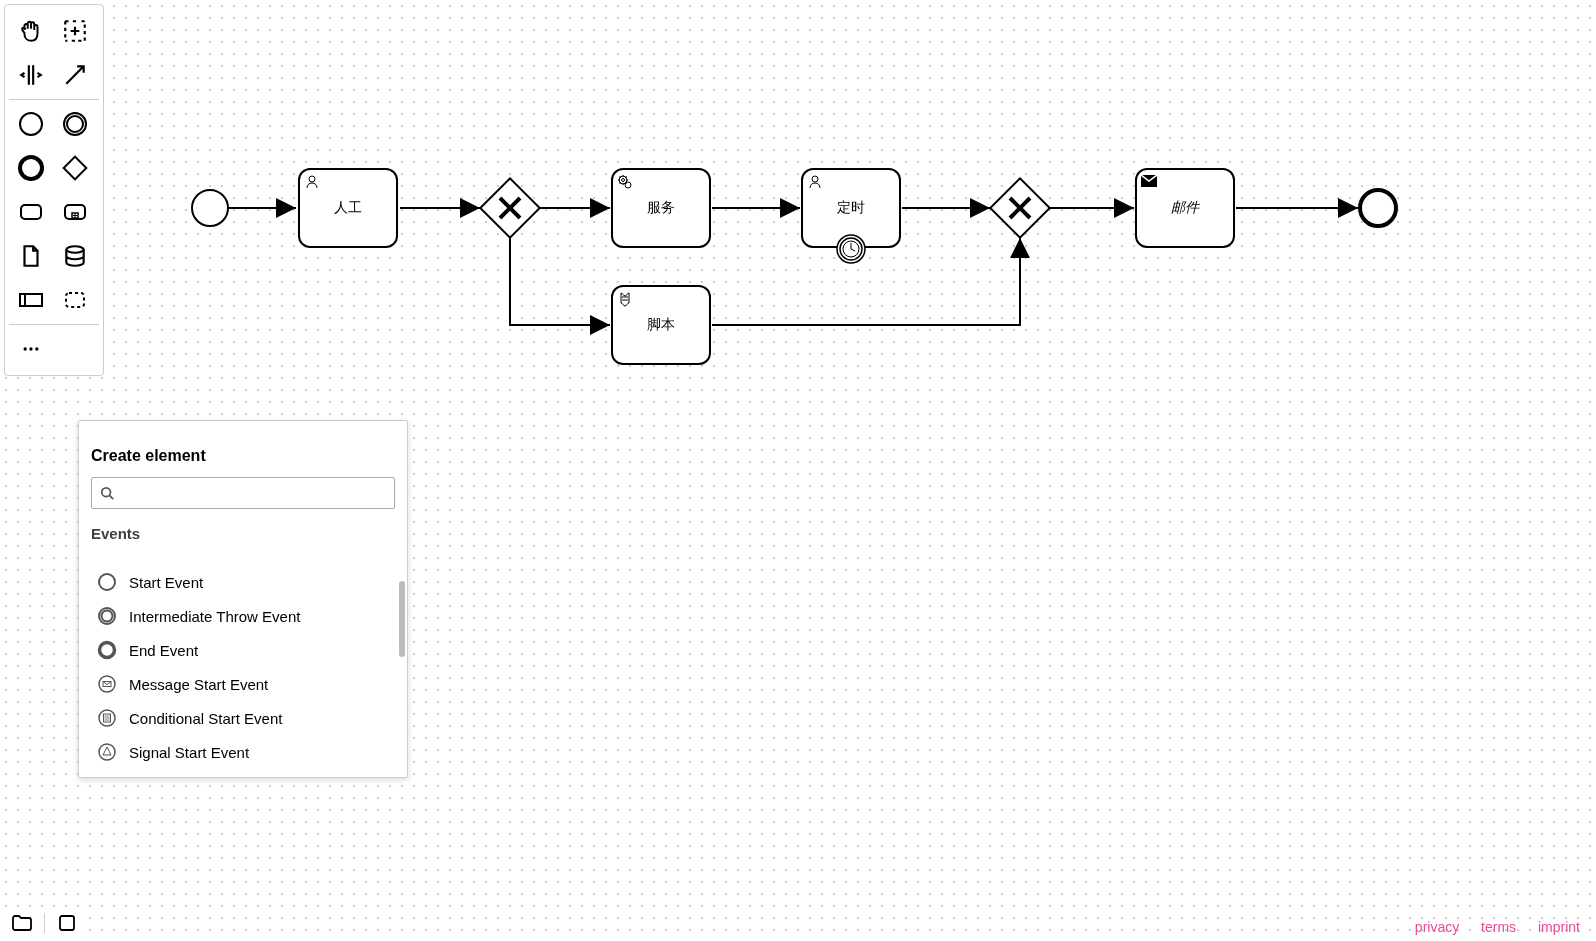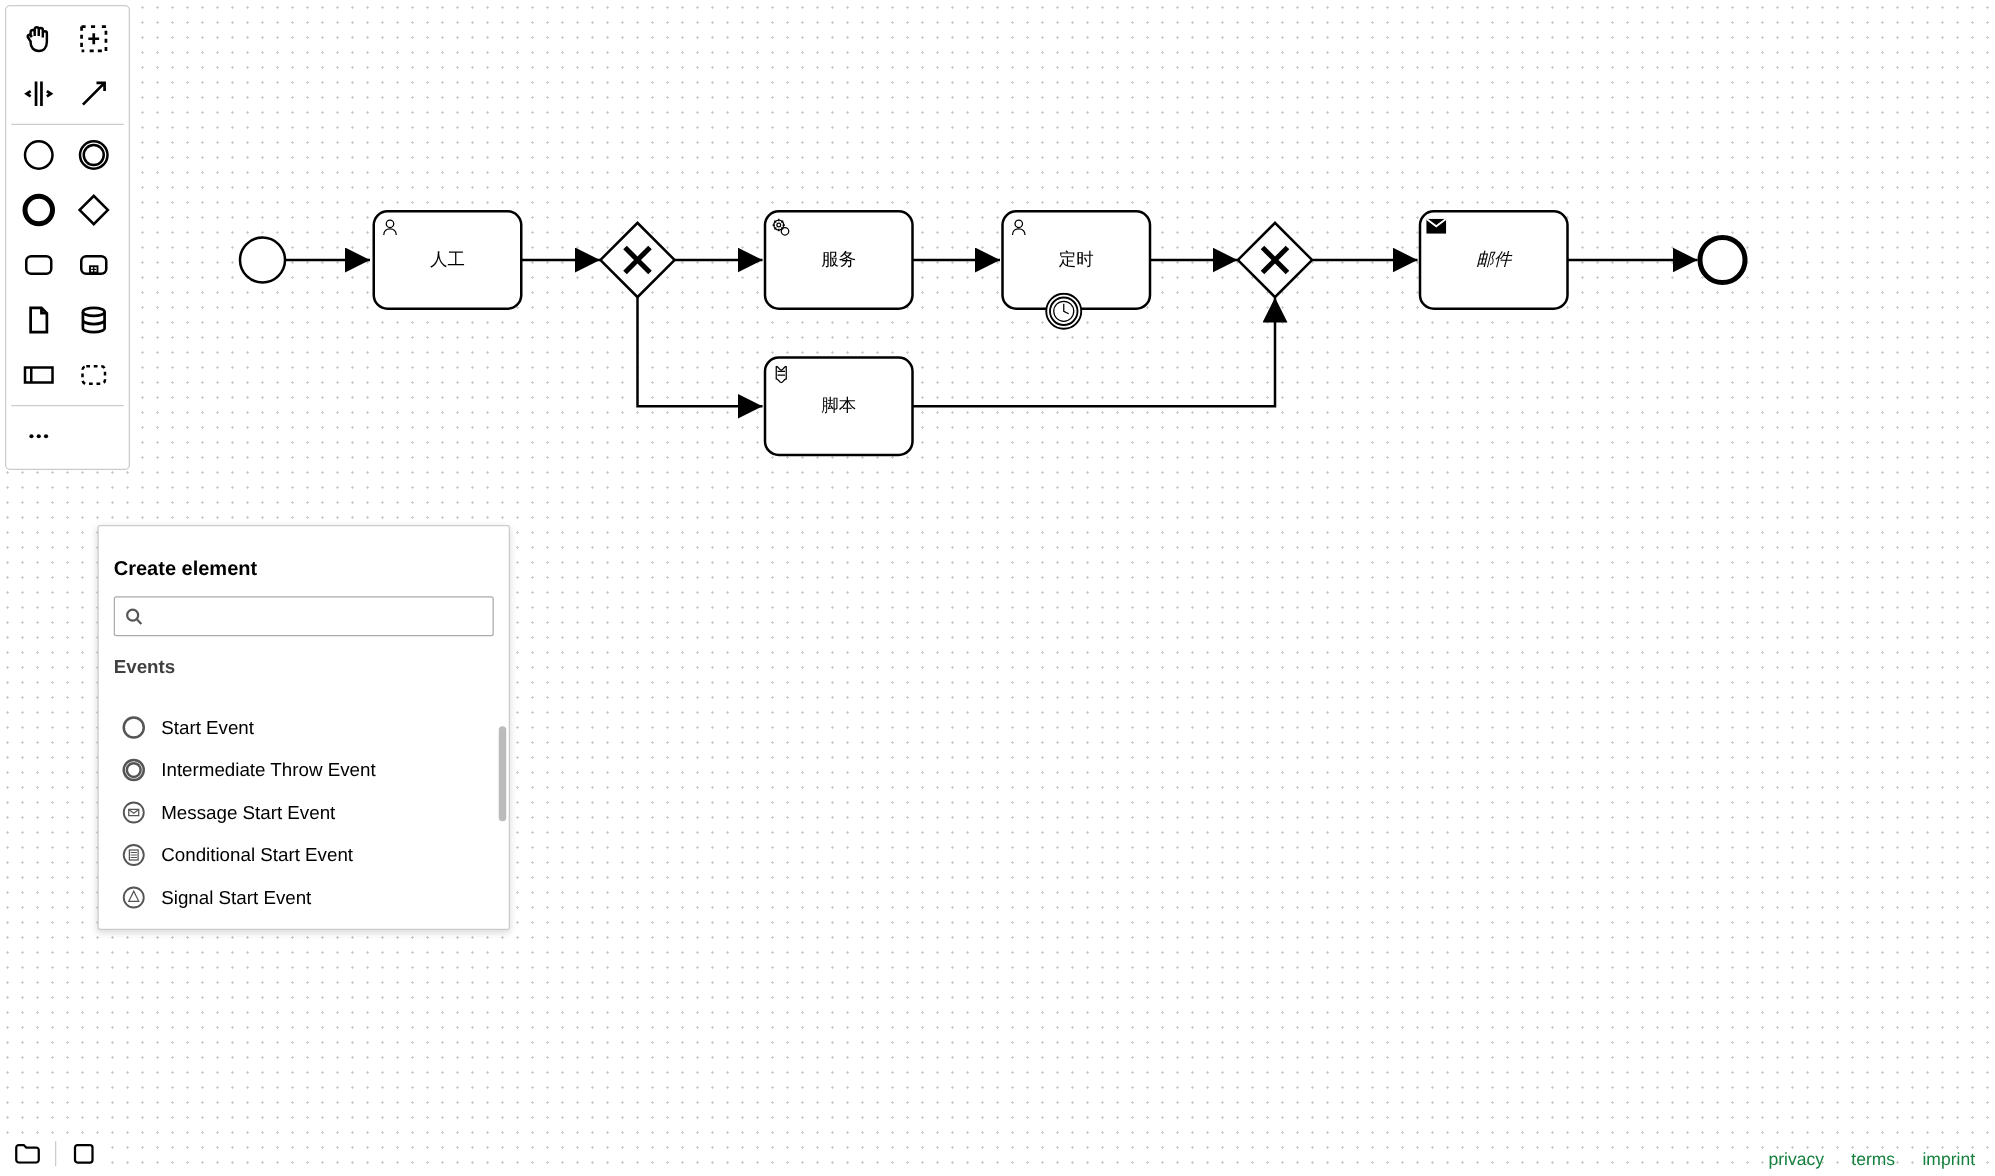--- a/index.html
+++ b/index.html
@@ -53,33 +53,33 @@
 }
 .popup-search input { border:none; outline:none; flex:1; font-size:14px; margin-left:8px;}
 .popup-group { color:#404040; font-weight:bold; font-size:15px; margin-bottom:23px;}
 .popup-item { display:flex; align-items:center; height:34px; cursor:pointer; padding-left:6px;}
 .popup-item svg { margin-right:12px; flex-shrink:0;}
 .popup-scroll-thumb { position:absolute; right:2px; top:160px; width:6px; height:76px; background:#bbb; border-radius:3px;}
 
 
 .task {
   position:absolute;
-  width:120px; height:80px;
+  width:100px; height:80px;
   background:#fff;
   border:2px solid #000;
   border-radius:12px;
   display:flex; align-items:center; justify-content:center;
   font-size:14px;
 }
 .task .corner-icon { position:absolute; top:4px; left:4px; }
 
 
 .footer {
   position:absolute; bottom:6px; right:16px;
-  font-size:14px; color:#15803d;
+  font-size:14px; color:#ec4899;
 }
 .footer span { margin-left:18px; cursor:pointer;}
 
 
 .bottom-bar {
   position:absolute; bottom:4px; left:4px;
   display:flex; align-items:center;
   background:#fff;
 }
 .bottom-bar .btn { width:36px; height:28px; display:flex; align-items:center; justify-content:center; cursor:pointer;}
@@ -287,20 +287,26 @@
   </div>
   <div class="popup-item">
     <svg width="20" height="20" viewBox="0 0 20 20">
         <circle cx="10" cy="10" r="8" fill="none" stroke="#555" stroke-width="2"></circle>
         <circle cx="10" cy="10" r="5.5" fill="none" stroke="#555" stroke-width="2"></circle>
       </svg>
     <span>Intermediate Throw Event</span>
   </div>
   <div class="popup-item">
     <svg width="20" height="20" viewBox="0 0 20 20">
+        <circle cx="10" cy="10" r="7.5" fill="none" stroke="#555" stroke-width="3.5"></circle>
+      </svg>
+    <span>End Event</span>
+  </div>
+  <div class="popup-item">
+    <svg width="20" height="20" viewBox="0 0 20 20">
         <circle cx="10" cy="10" r="8" fill="none" stroke="#555" stroke-width="1.5"></circle>
         <rect x="6" y="7.5" width="8" height="5" fill="none" stroke="#555" stroke-width="1"></rect>
         <path d="M6 7.5l4 3 4-3" stroke="#555" stroke-width="1" fill="none"></path>
       </svg>
     <span>Message Start Event</span>
   </div>
   <div class="popup-item">
     <svg width="20" height="20" viewBox="0 0 20 20">
         <circle cx="10" cy="10" r="8" fill="none" stroke="#555" stroke-width="1.5"></circle>
         <rect x="6.5" y="6" width="7" height="8" fill="none" stroke="#555" stroke-width="1"></rect>

